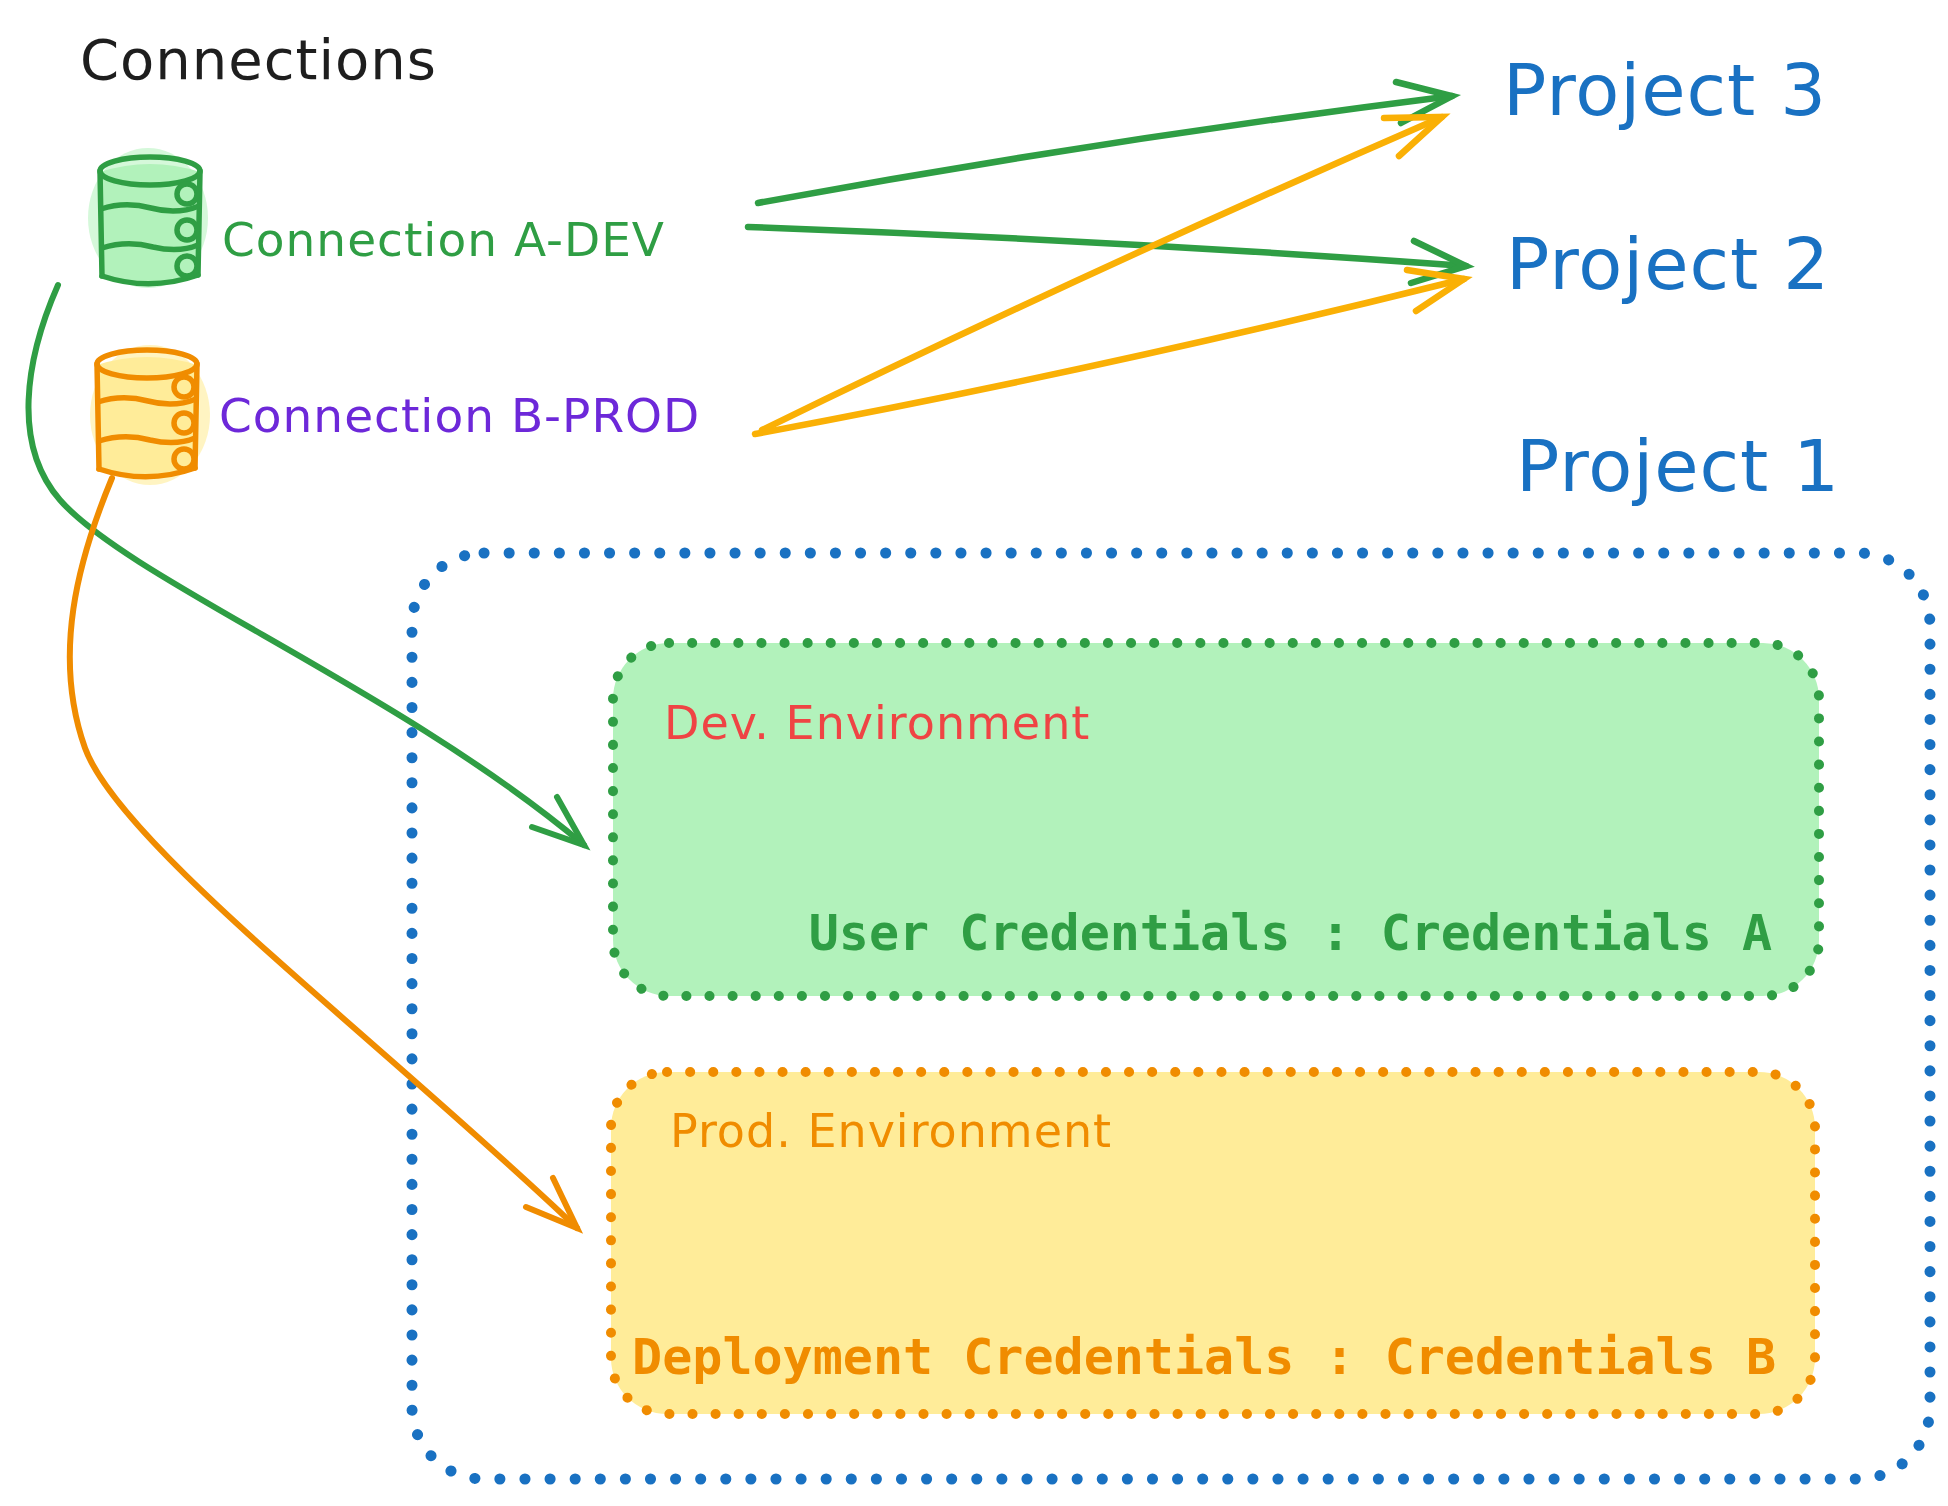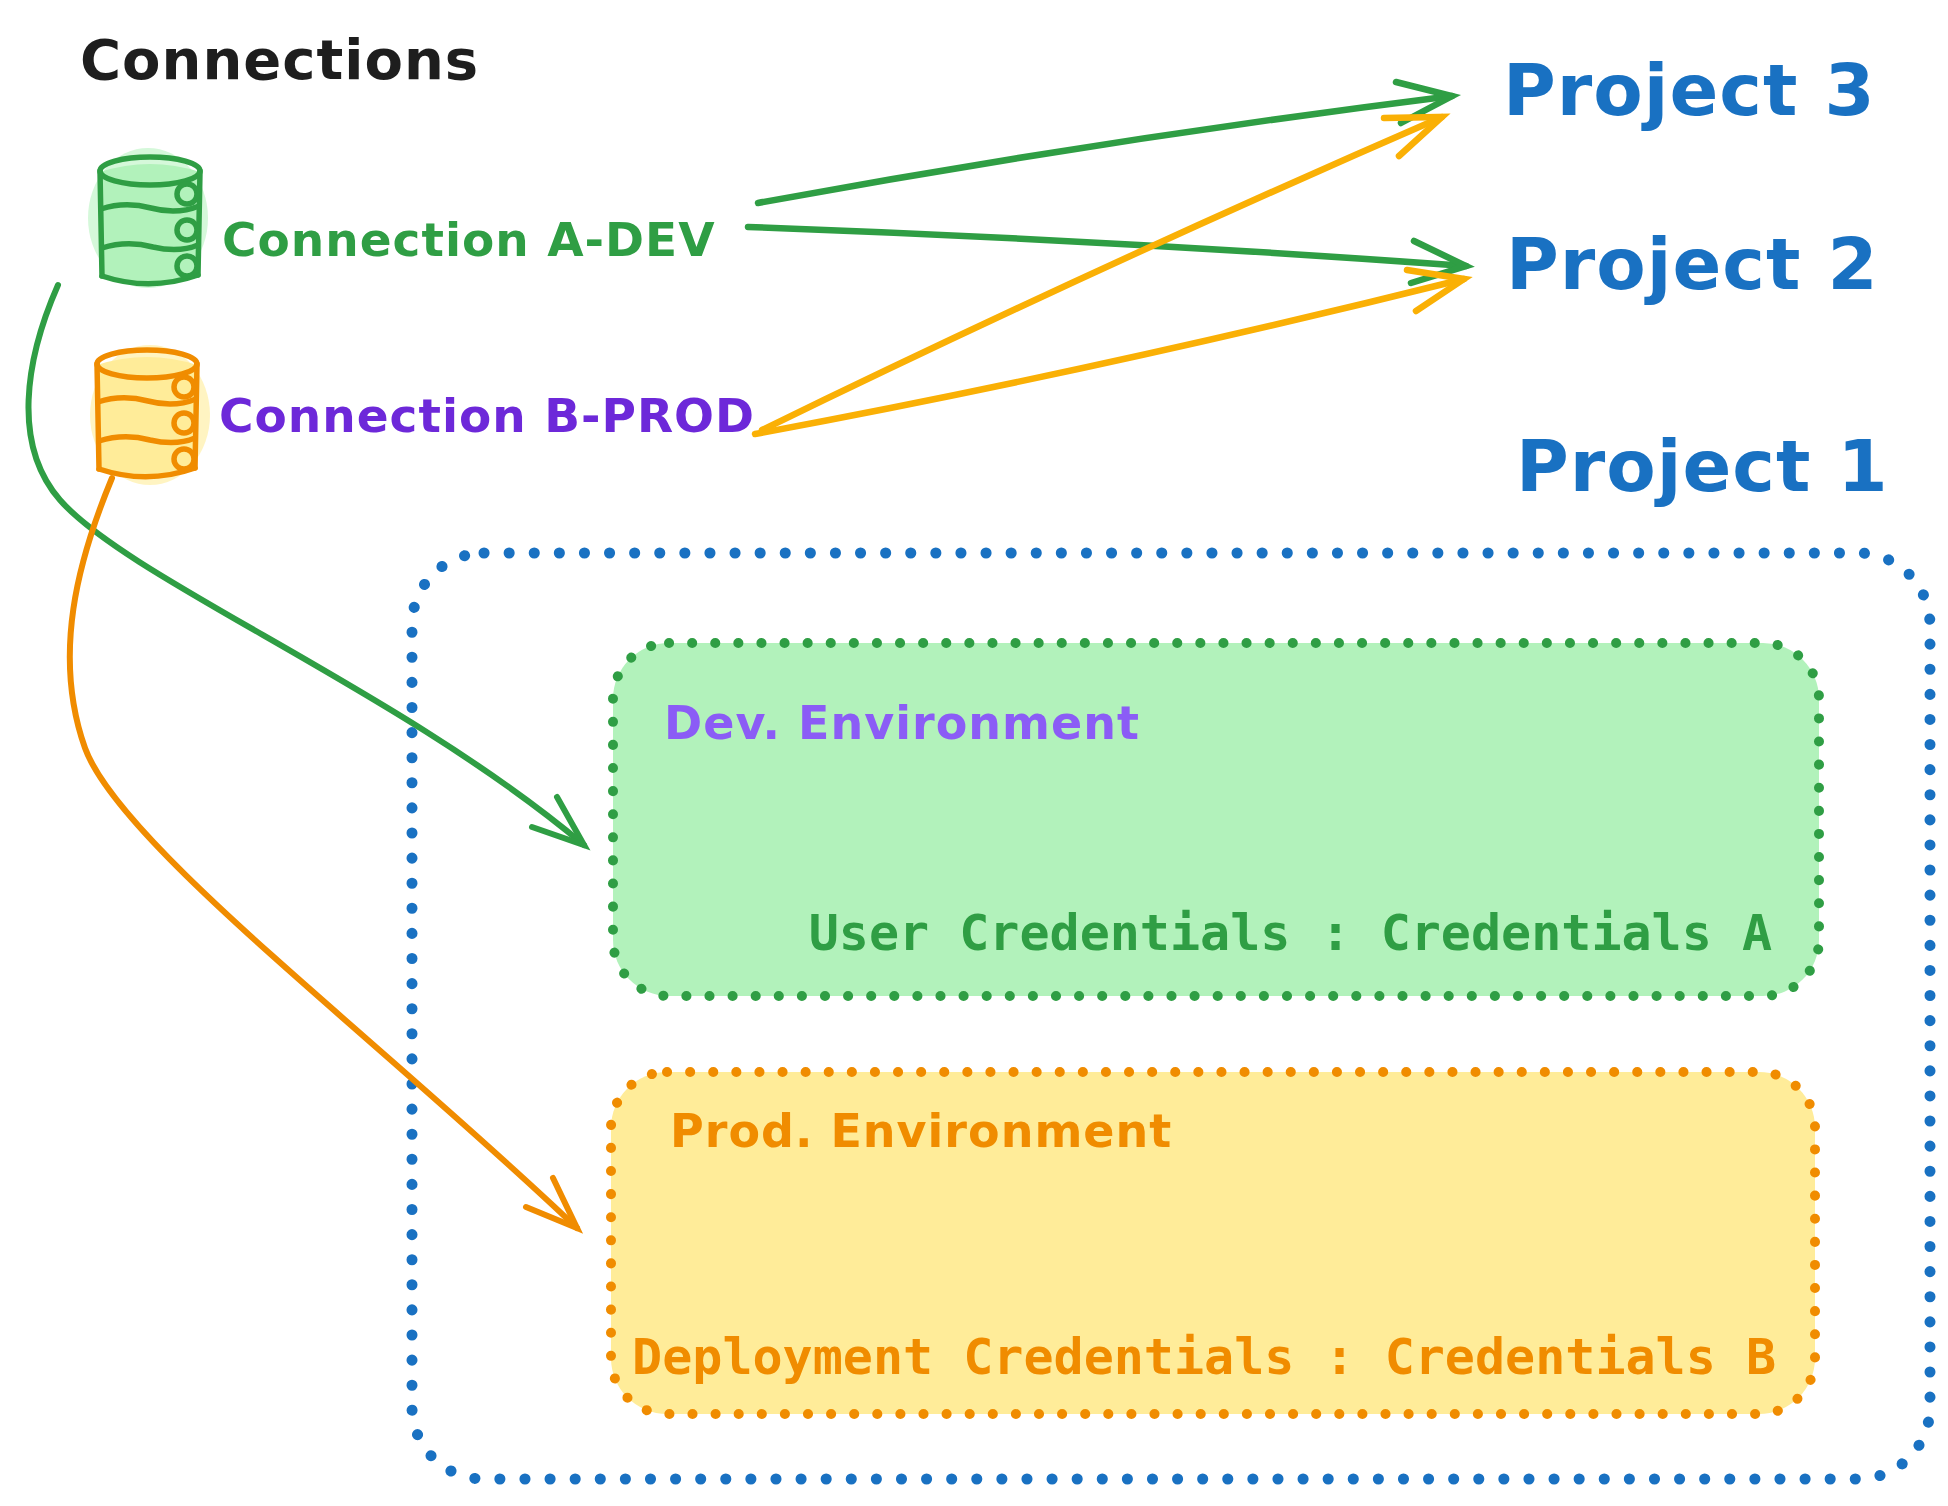--- a/index.html
+++ b/index.html
@@ -17,32 +17,32 @@
   }
   svg.layer {
     position: absolute;
     left: 0;
     top: 0;
   }
   .label {
     position: absolute;
     line-height: 1;
     white-space: nowrap;
-    font-weight: bold;
+    font-weight: normal;
     letter-spacing: 1px;
   }
   .title        { left: 80px;  top: 32px;   font-size: 56px; color: #1e1e1e; }
   .conn-a       { left: 222px; top: 196px;  font-size: 47px; color: #2f9e44; margin-top: 20px; }
   .conn-b       { left: 219px; top: 392px;  font-size: 47px; color: #6d28d9; }
   .project      { color: #1971c2; font-size: 72px; }
   .project-3    { left: 1503px; top: 54px; }
   .project-2    { left: 1506px; top: 228px; }
   .project-1    { left: 1516px; top: 430px; }
   .env-title    { font-size: 46px; }
-  .dev-title    { left: 664px; top: 700px;  color: #8b5cf6; }
+  .dev-title    { left: 664px; top: 700px;  color: #ef4444; }
   .prod-title   { left: 670px; top: 1108px; color: #f08c00; }
   .cred {
     position: absolute;
     font-family: "DejaVu Sans Mono", "Liberation Mono", monospace;
     font-size: 50px;
     font-weight: bold;
     line-height: 1;
     white-space: nowrap;
     letter-spacing: 0;
   }

